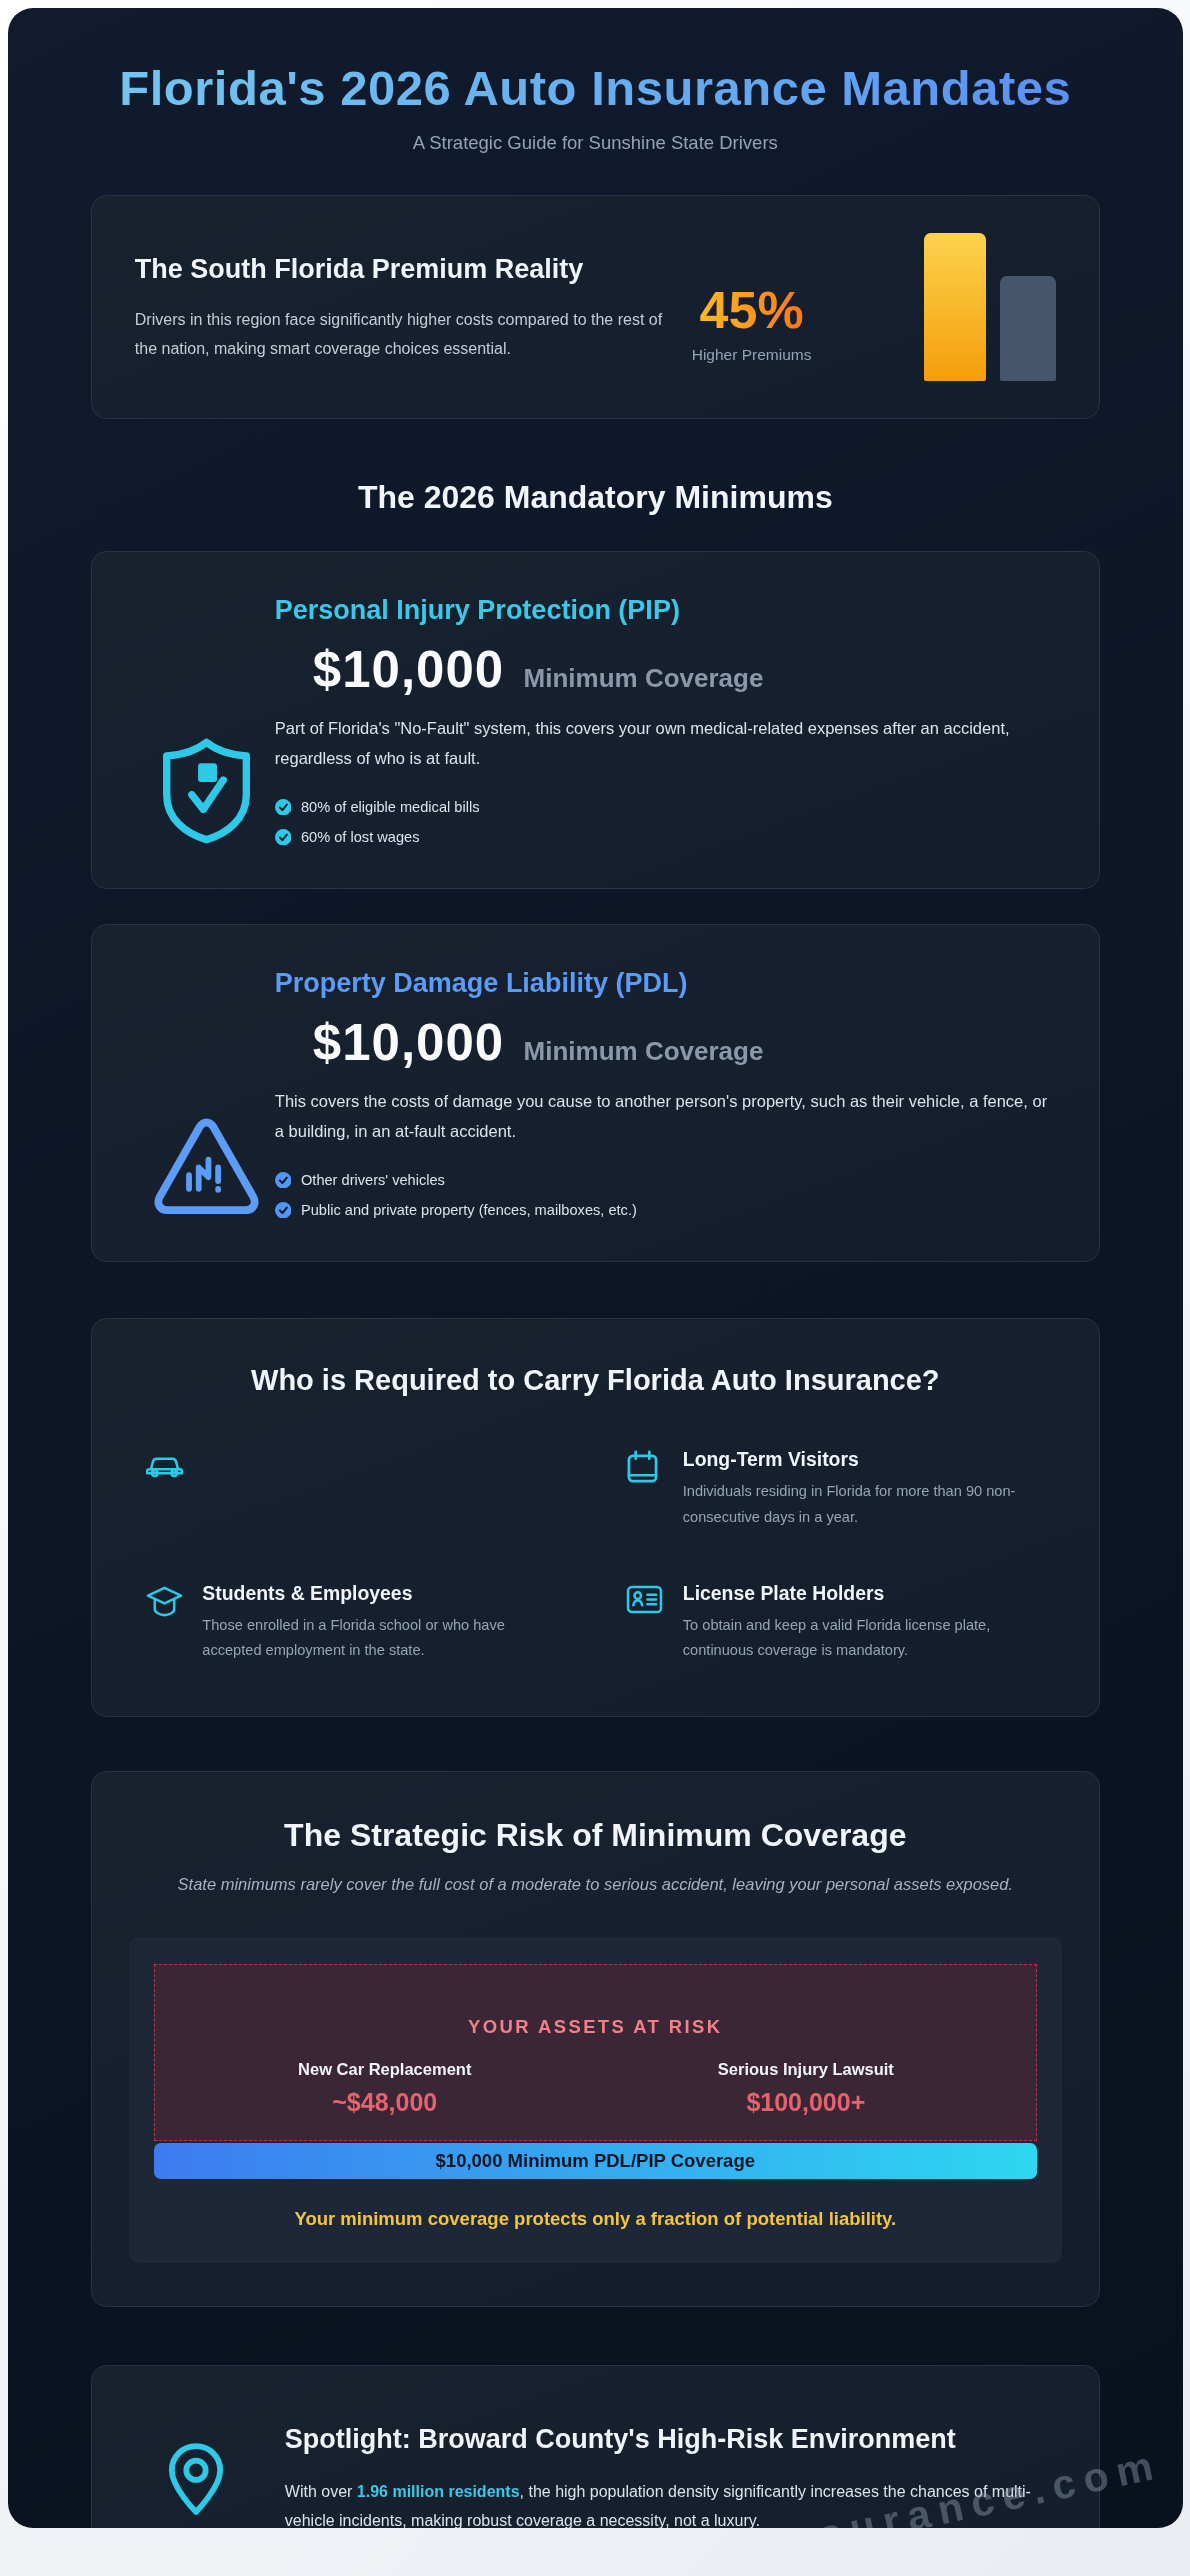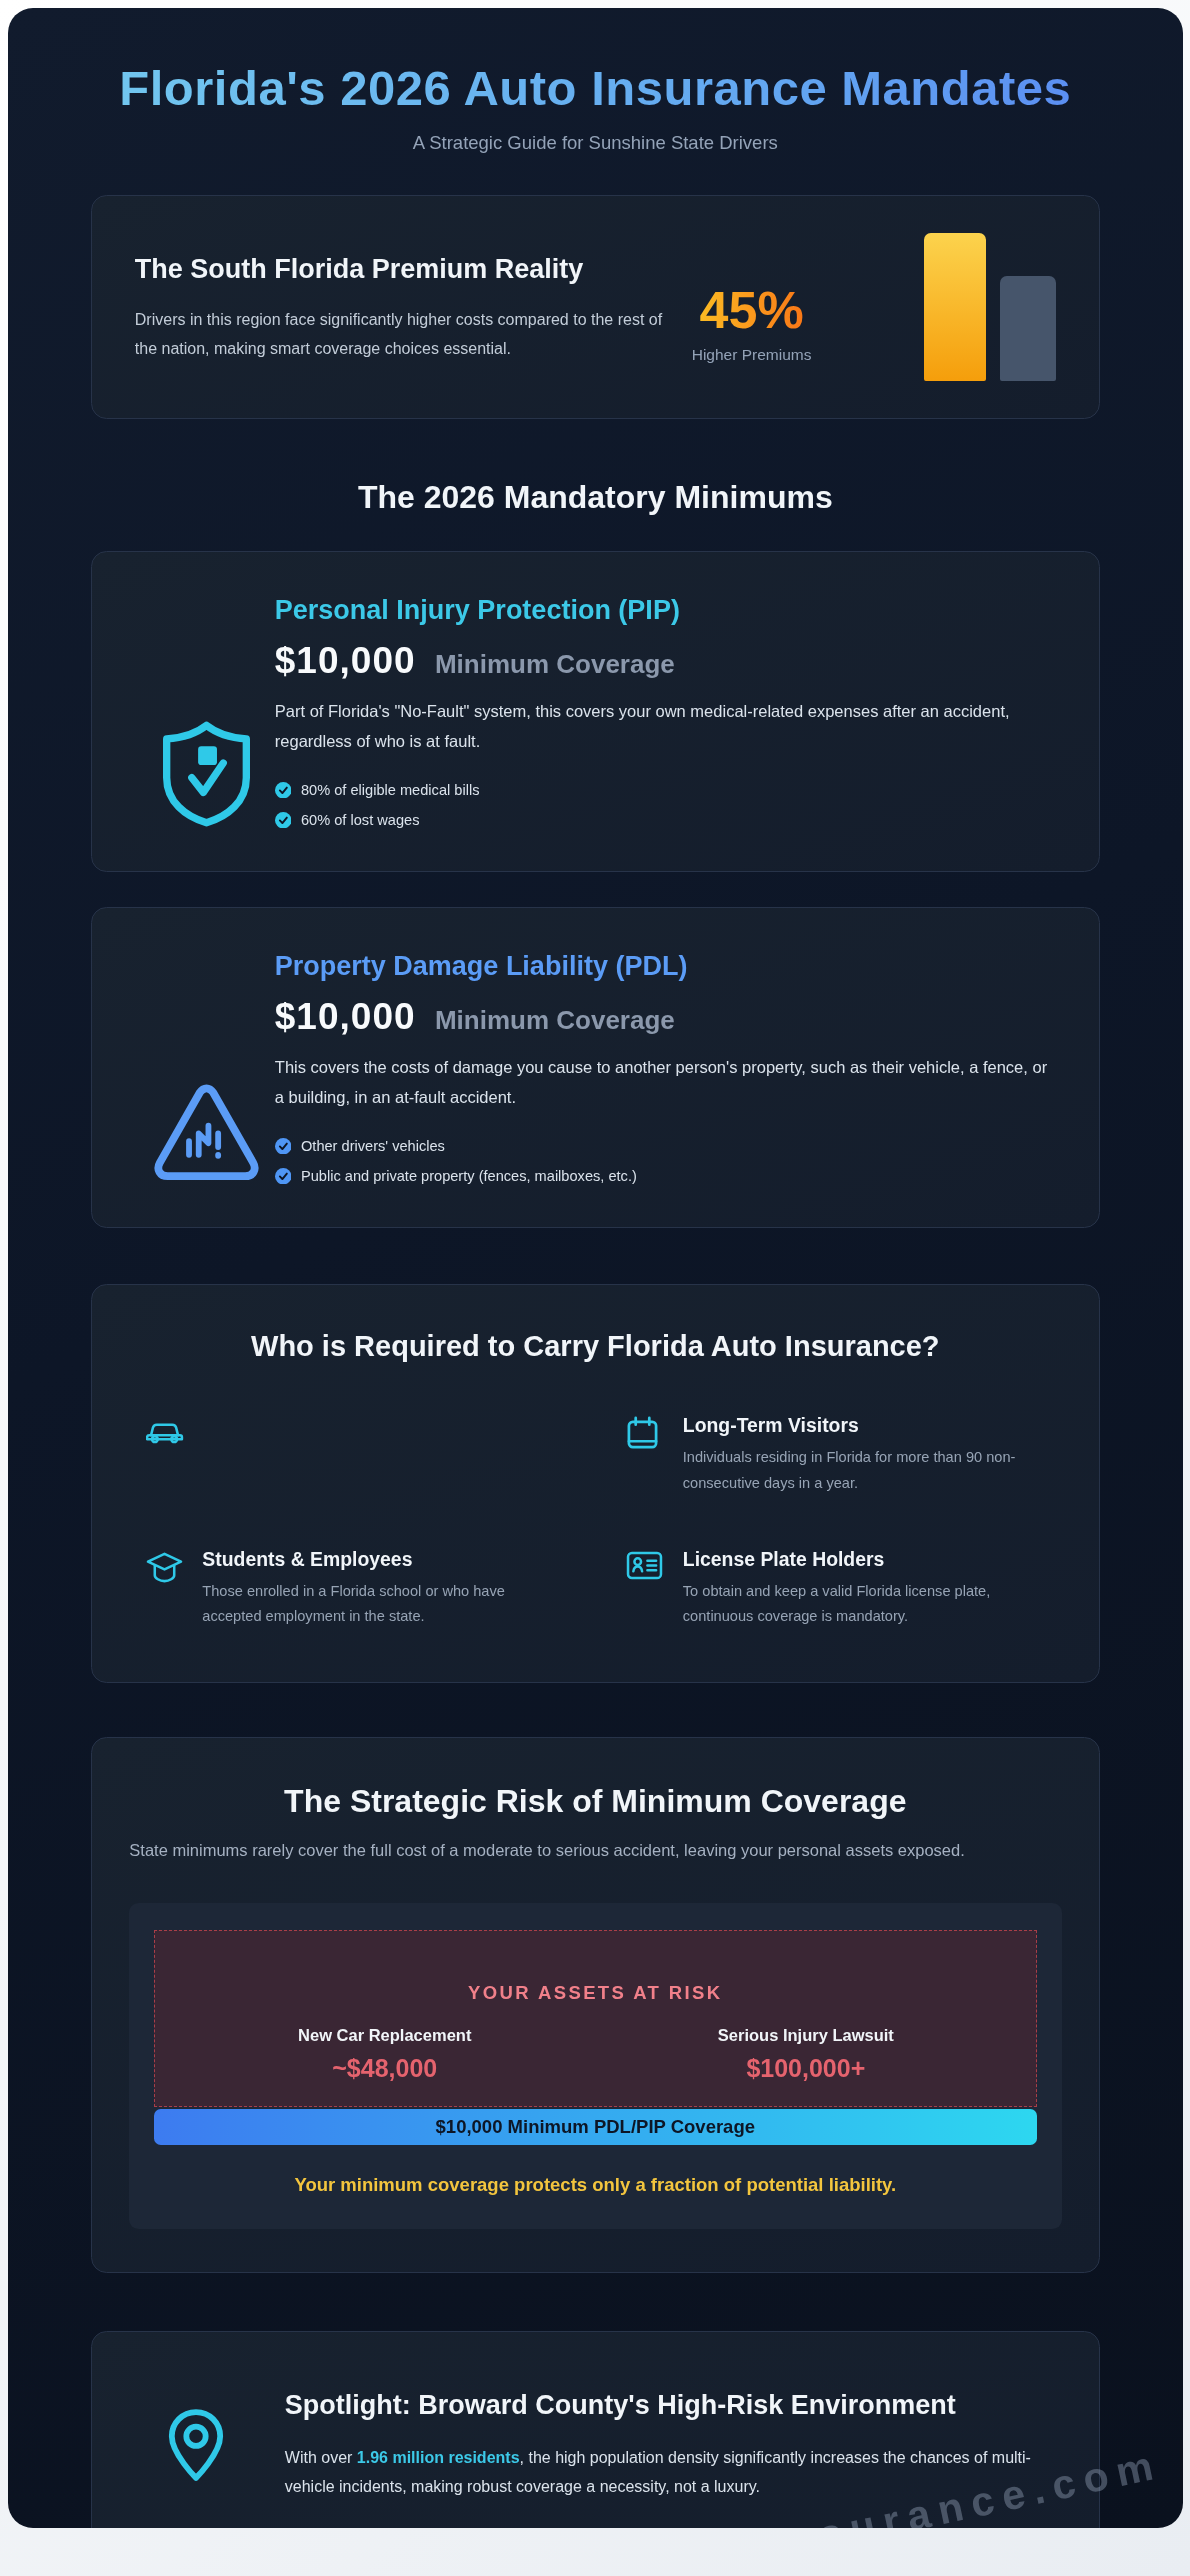--- a/index.html
+++ b/index.html
@@ -66,41 +66,41 @@
     font-size: 32px; margin-top: 60px;
   }
   
   .min-card { margin-top: 35px; padding: 43px 47px; display: flex; align-items: flex-end; }
   .min-icon-col { flex: 0 0 136px; display: flex; justify-content: center; }
   .min-content { flex: 1; }
   .min-title { font-size: 27px; font-weight: bold; }
   .min-title.cyan { color: #3cc9e8; }
   .min-title.blue { color: #5b9cf6; }
   .amount-row { display: flex; align-items: baseline; gap: 19.4px; margin-top: 13.6px; }
-  .amount { color: #f8fafc; font-size: 37px; font-weight: bold; letter-spacing: 1px; }
+  .amount { color: #f8fafc; font-size: 51px; font-weight: bold; letter-spacing: 1px; margin-left: 38px; }
   .amount-label { color: #8b98ac; font-size: 26px; font-weight: bold; }
   .min-body { color: #dbe3ec; font-size: 16.5px; line-height: 1.8; margin-top: 15.5px; max-width: 816px; }
   .bullet-list { list-style: none; margin-top: 25px; }
   .bullet-list li { display: flex; align-items: center; gap: 9.7px; color: #dbe3ec; font-size: 14.6px; margin-top: 13.6px; }
   .check-badge { flex: 0 0 16.5px; width: 16.5px; height: 16.5px; display: inline-flex; }
   
   .who-card { margin-top: 56px; padding: 45px 54px 52px 54px; }
   .who-card h2 { text-align: center; color: #f1f5f9; font-size: 29px; font-weight: bold; }
   .who-grid {
     display: grid; grid-template-columns: 1fr 1fr;
     column-gap: 62px; row-gap: 52px; margin-top: 51px;
   }
   .who-item { display: flex; gap: 17.5px; align-items: flex-start; }
   .who-icon { flex: 0 0 39px; padding-top: 1.9px; }
   .who-item h3 { color: #f1f5f9; font-size: 19.4px; font-weight: bold; }
   .who-item p { color: #97a4b5; font-size: 14.6px; line-height: 1.75; margin-top: 7.8px; }
   
   .risk-card { margin-top: 54px; padding: 45px 37px 43px 37px; }
   .risk-card h2 { text-align: center; color: #f1f5f9; font-size: 32px; font-weight: bold; }
-  .risk-sub { text-align: left; color: #a5b1c2; font-size: 16.5px; line-height: 1.75; margin-top: 15.5px; max-width: 932px; margin-left: auto; margin-right: auto; }
+  .risk-sub { text-align: center; color: #a5b1c2; font-size: 16.5px; line-height: 1.75; margin-top: 15.5px; max-width: 932px; margin-left: auto; margin-right: auto; font-style: italic; }
   .risk-panel { margin-top: 39px; background: #1d2737; border-radius: 9.7px; padding: 27px 25px 33px 25px; }
   .assets-box {
     border: 1.9px dashed rgba(231, 76, 84, 0.65);
     background: rgba(120, 36, 48, 0.32);
     padding: 51px 19.4px 23px 19.4px;
     text-align: center;
   }
   .assets-title { color: #f1808a; font-size: 18.5px; font-weight: bold; letter-spacing: 2.4px; }
   .assets-cols { display: flex; justify-content: space-around; margin-top: 21.4px; }
   .asset-item { flex: 0 0 42%; }

